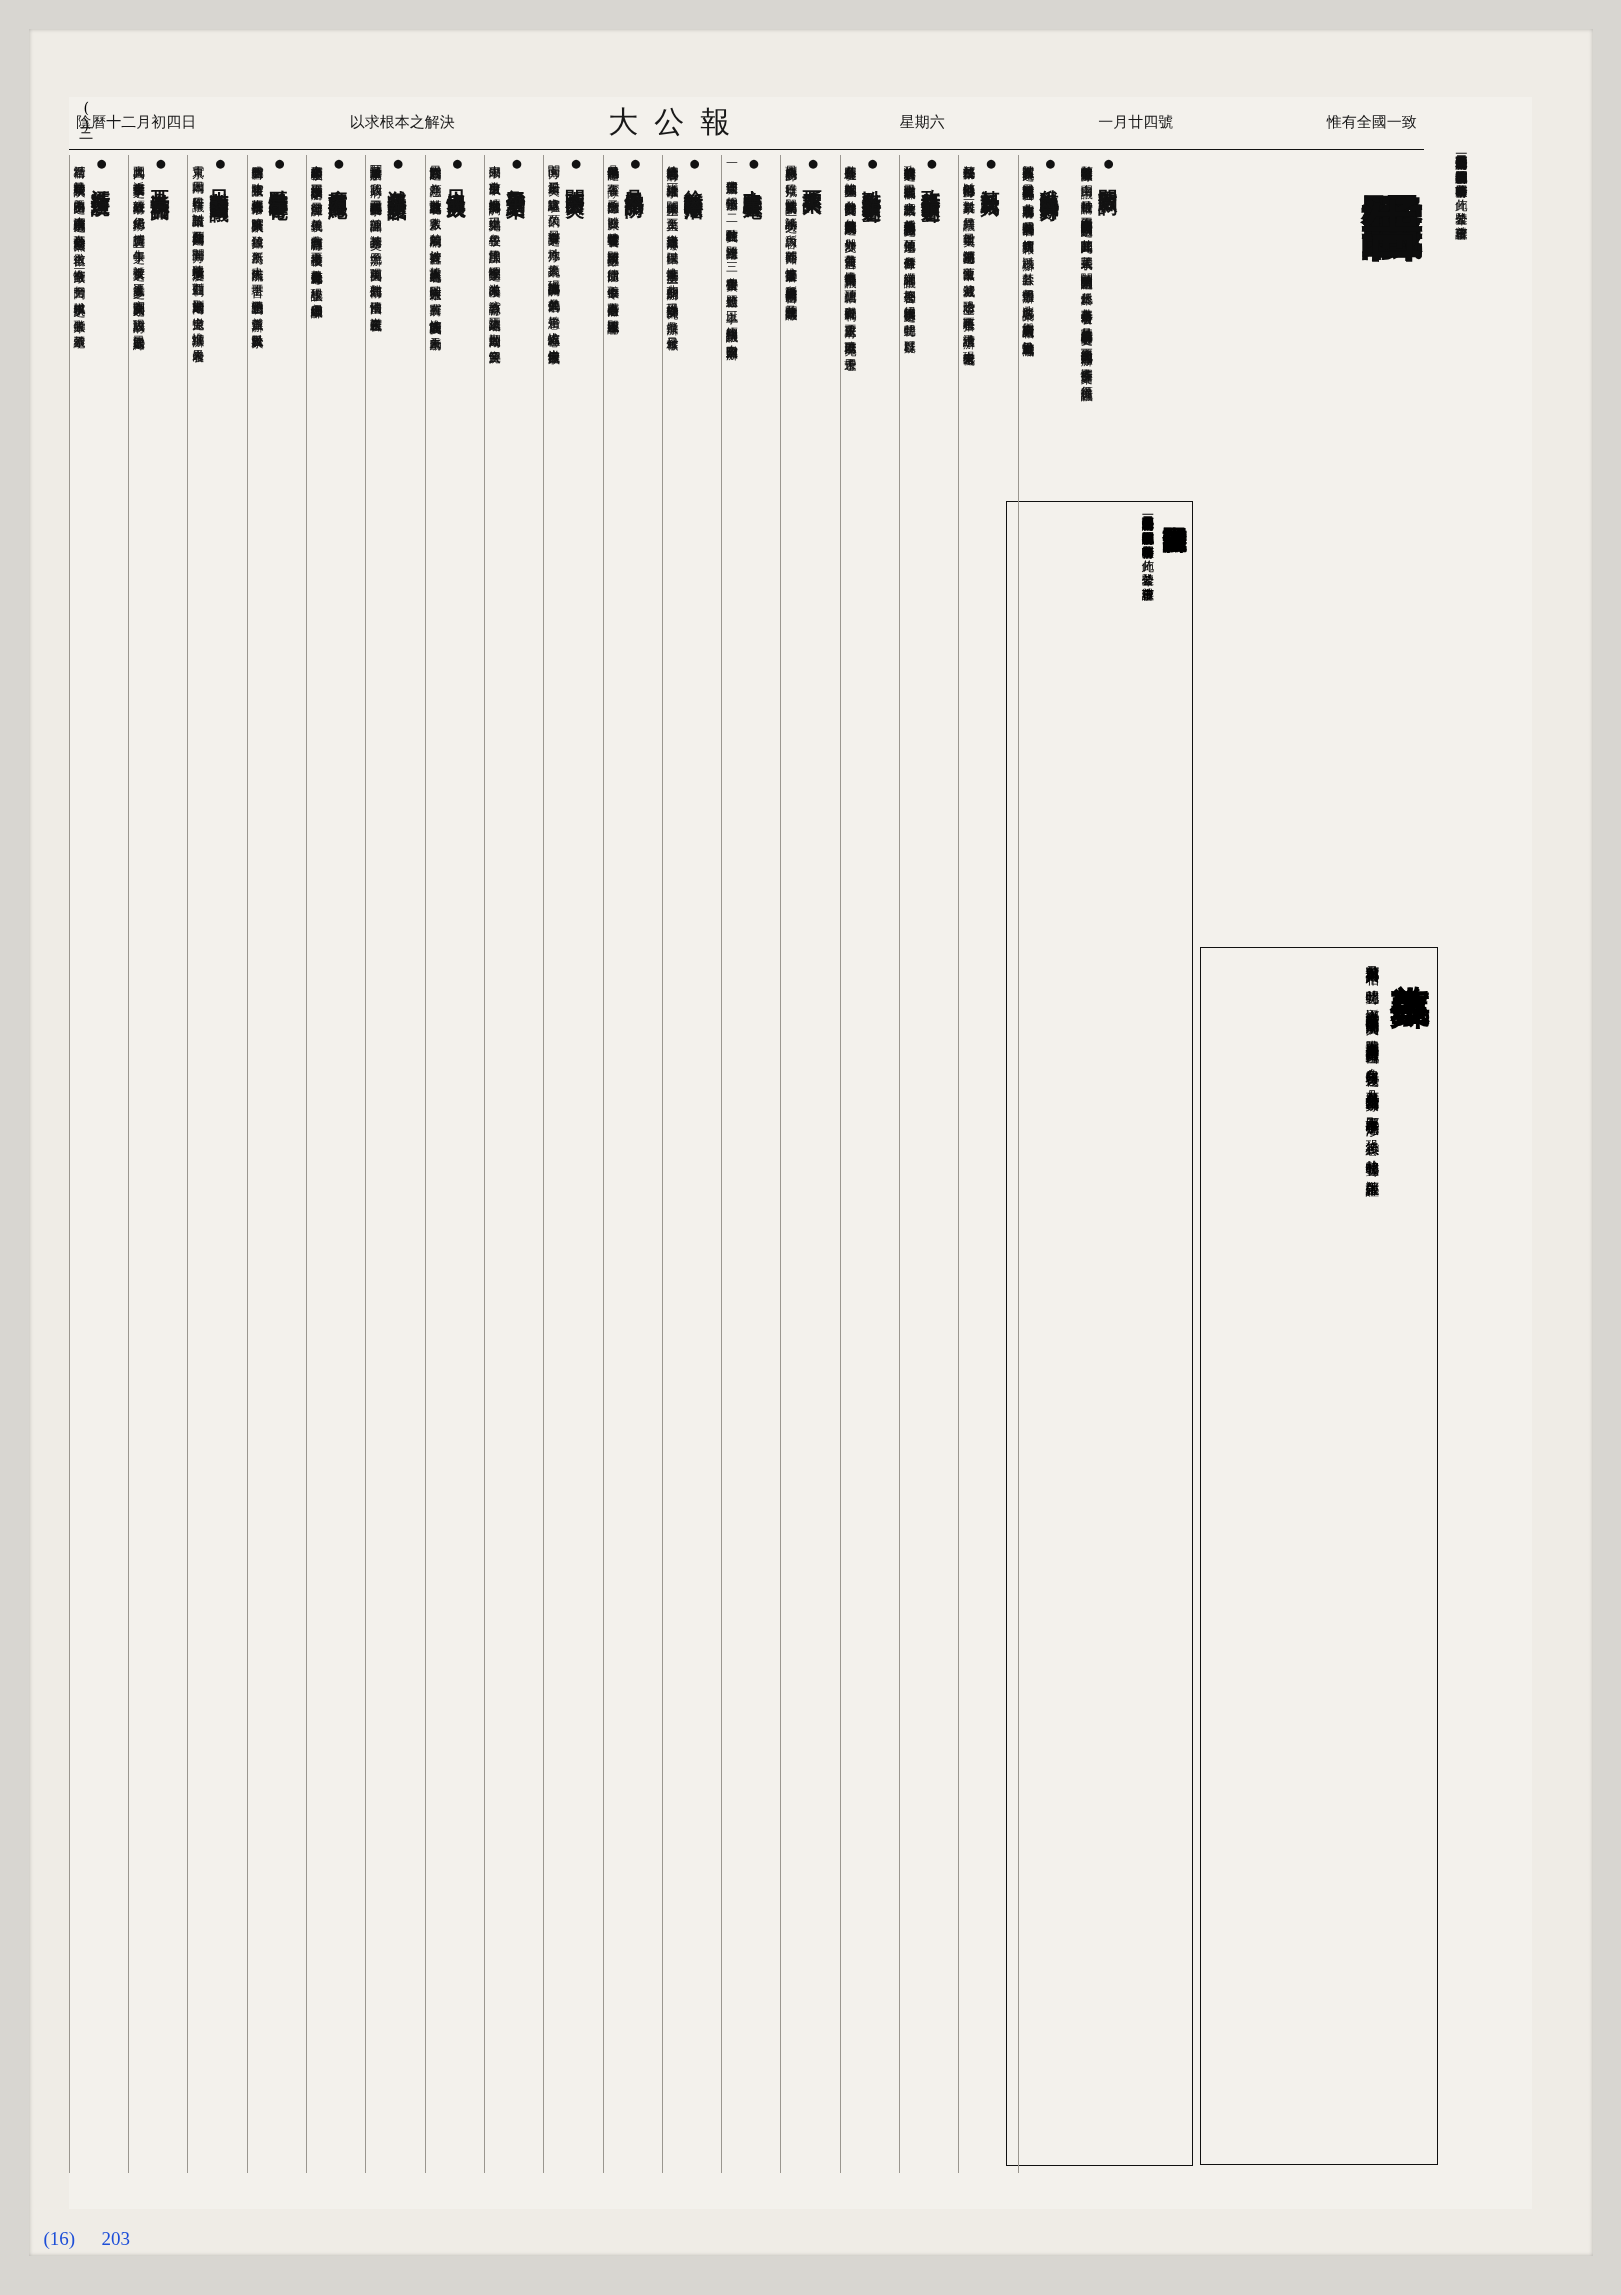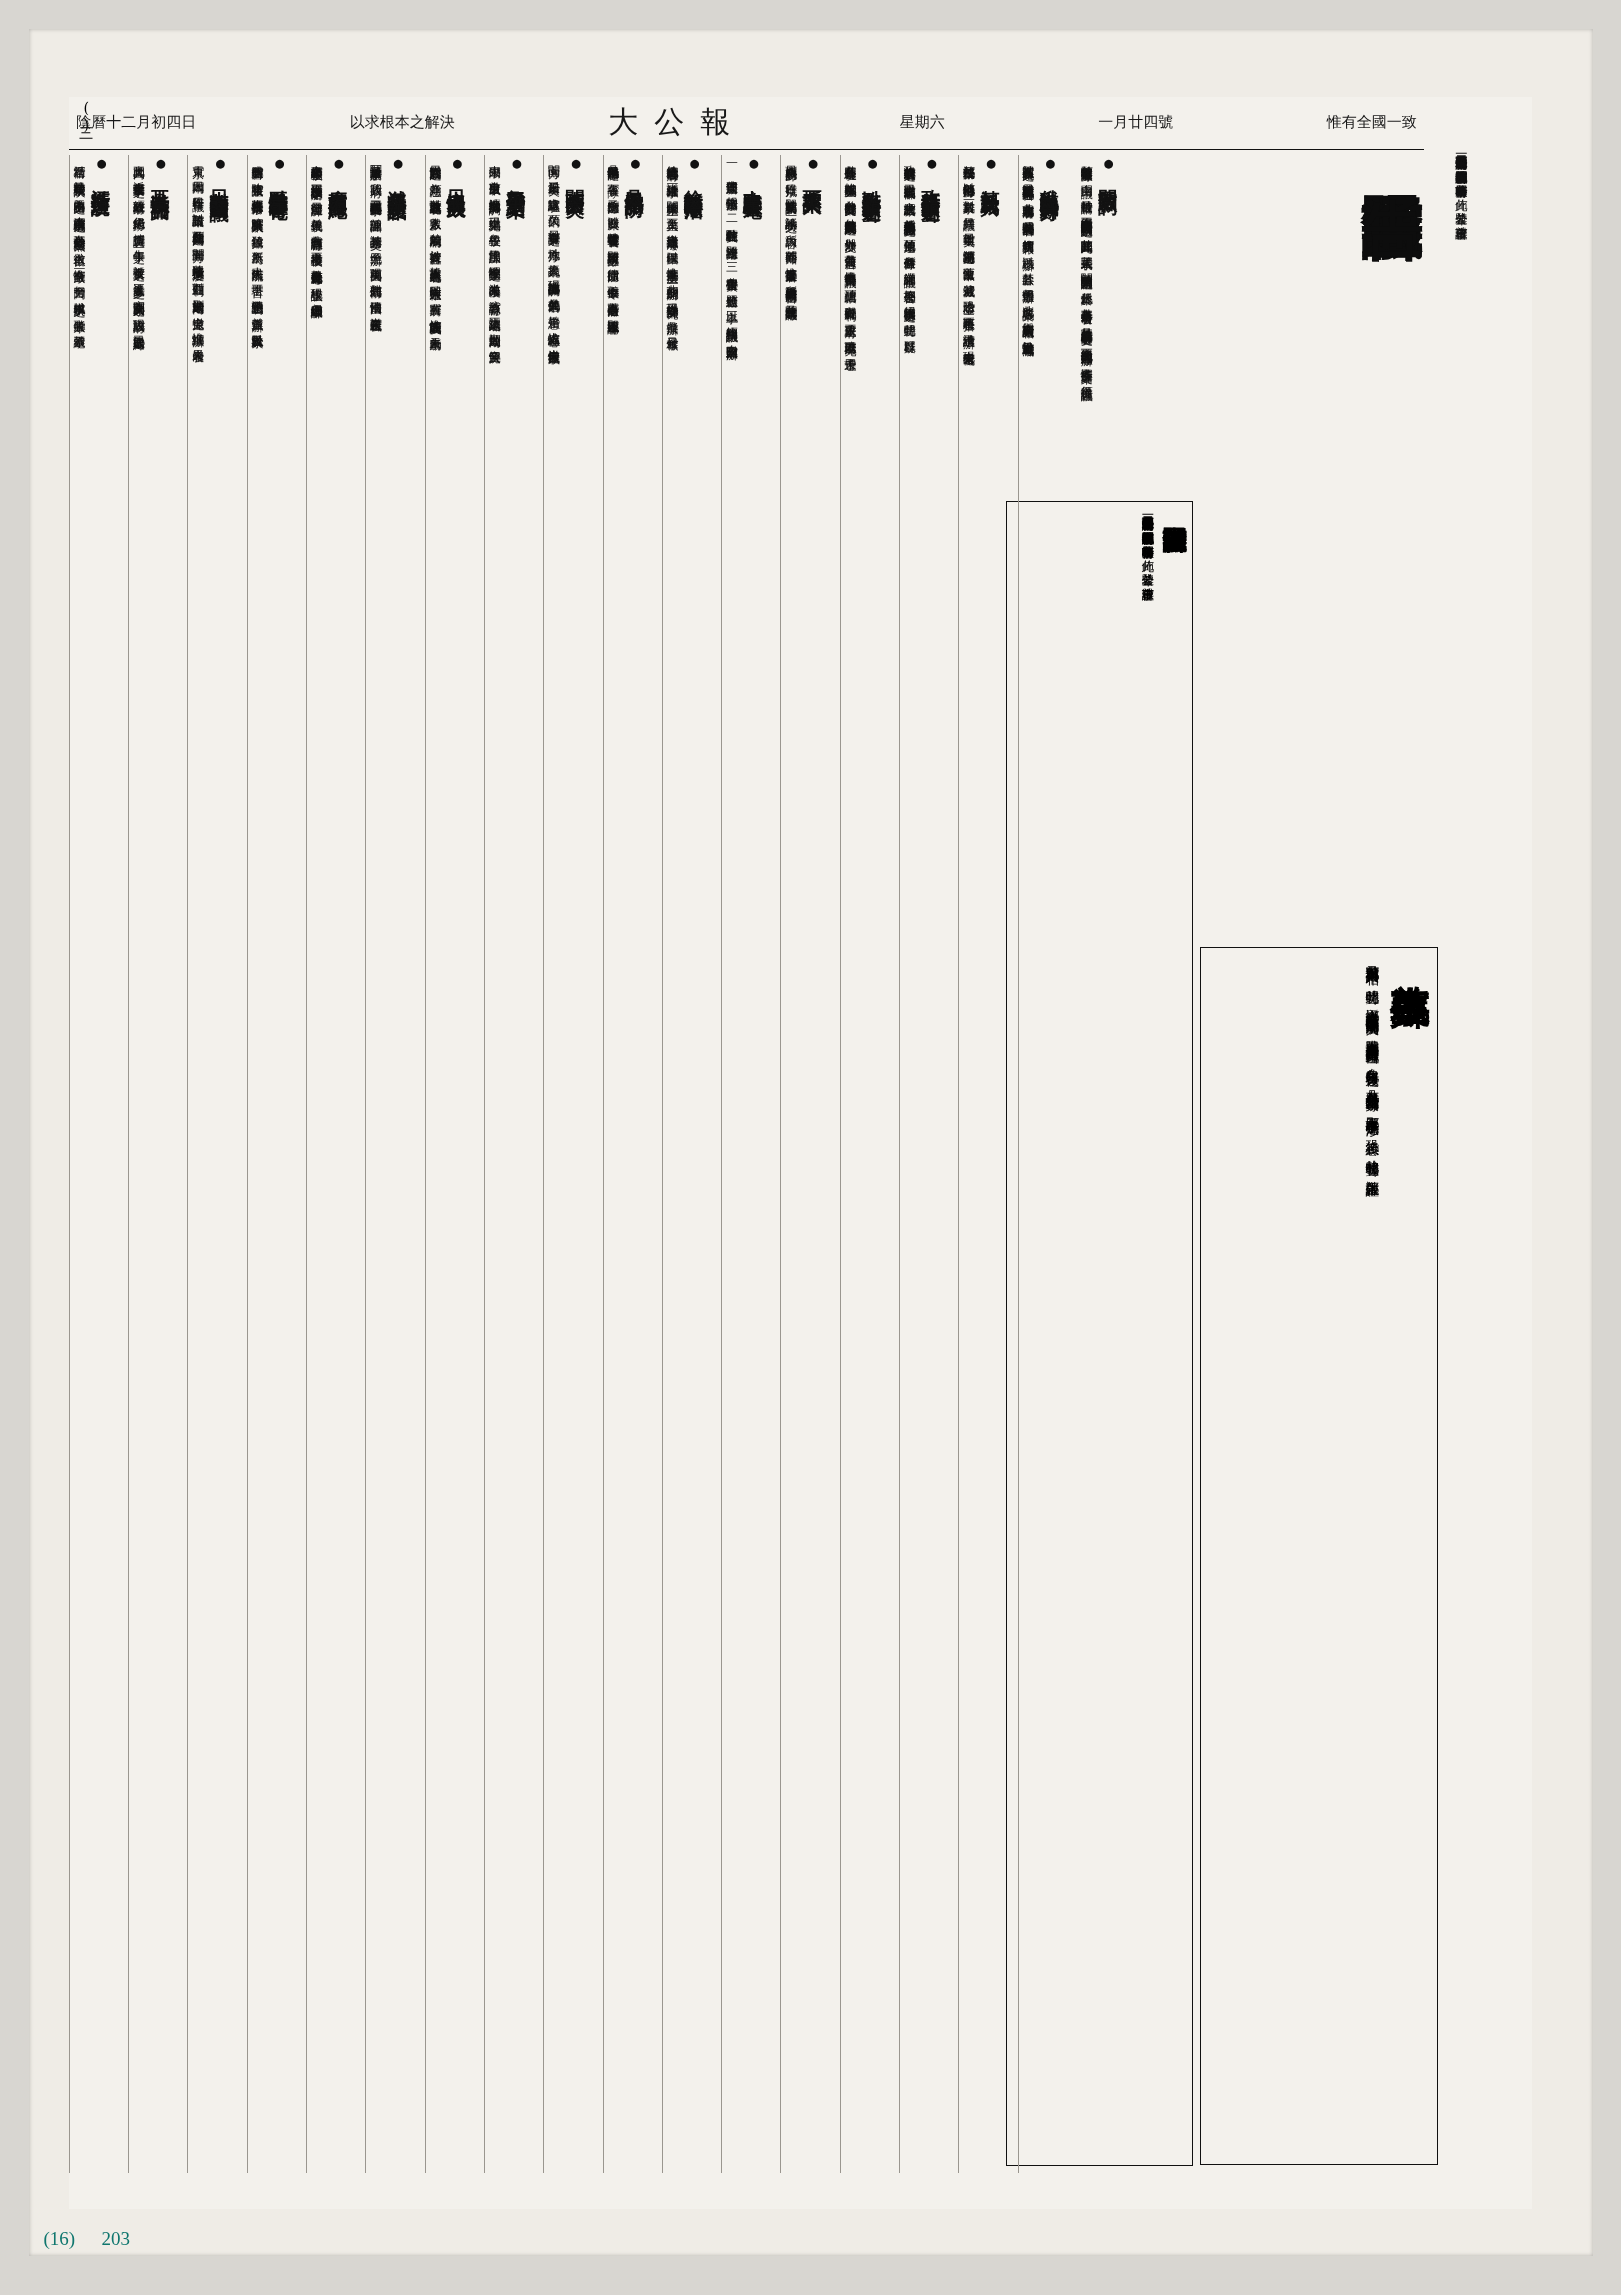--- a/index.html
+++ b/index.html
@@ -197,21 +197,21 @@
     font-size: 11.5px;
     display: inline-block;
     margin-bottom: 2.9px;
   }
   
   #pagenum {
     position: absolute;
     left: 14.4px;
     bottom: 5.8px;
     font-size: 19px;
-    color: #0f766e;
+    color: #1d4ed8;
     font-family: "Liberation Serif", serif;
   }
   #pagenum .pn2 { margin-left: 21.6px; }
   
   #corner {
     position: absolute;
     left: 43px;
     top: 66px;
     font-size: 16px;
   }

